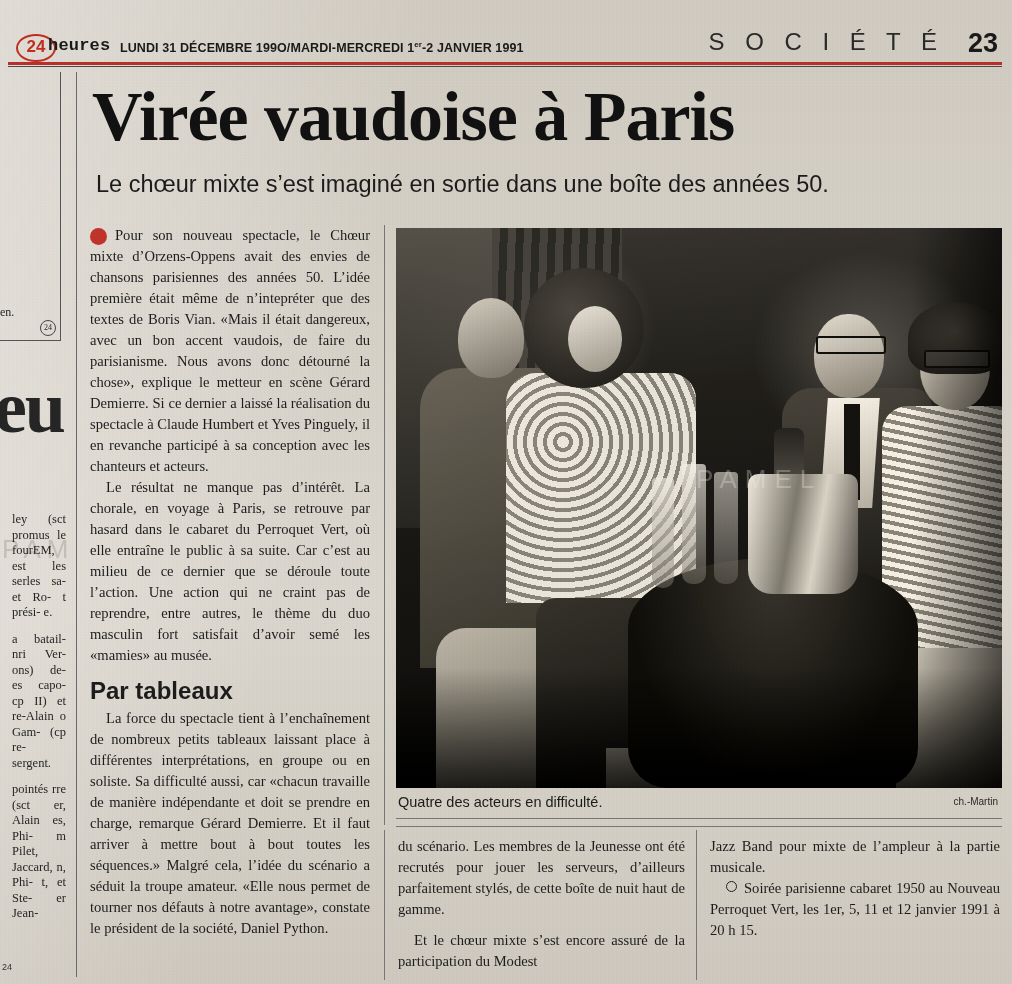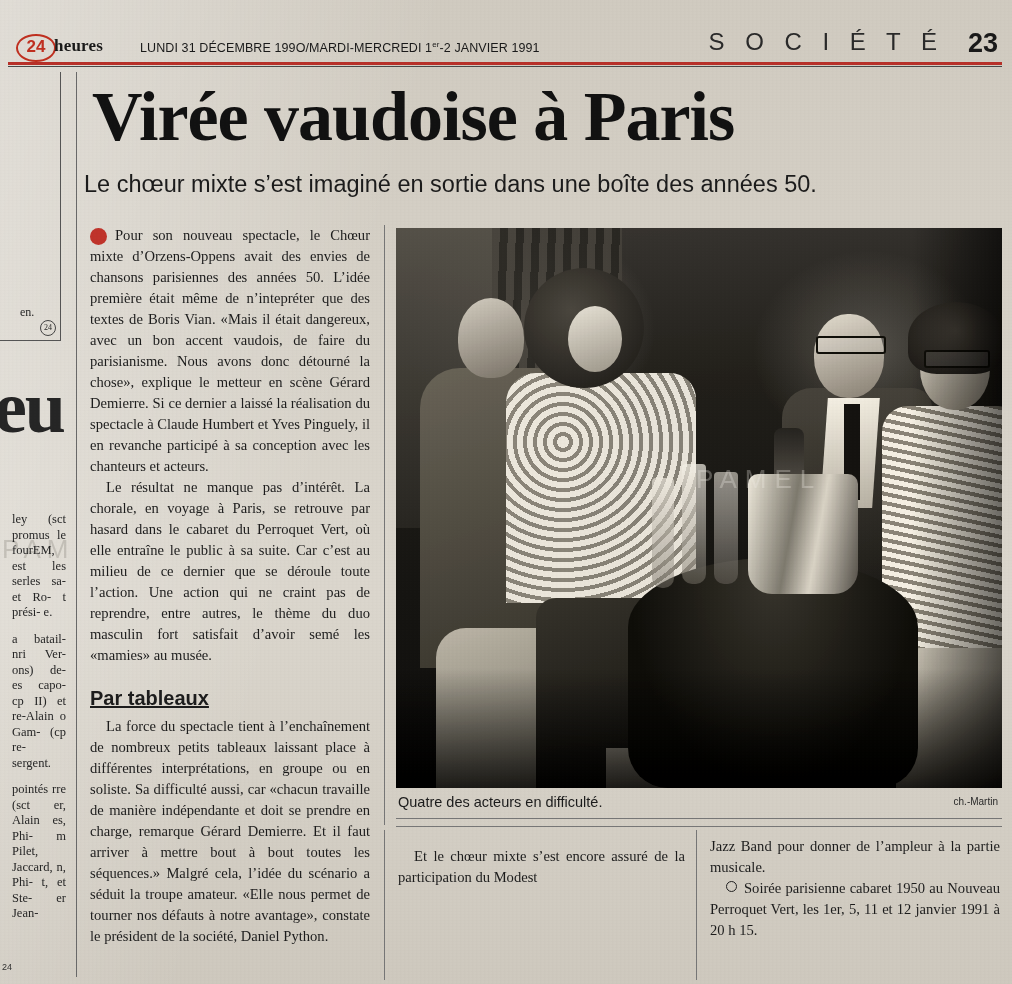--- a/index.html
+++ b/index.html
@@ -52,33 +52,33 @@
     color: #c03020;
     font-family: "Liberation Sans", sans-serif;
     font-weight: bold;
     font-size: 17px;
     line-height: 22px;
     text-align: center;
     background: transparent;
   }
   .logo-word {
     position: absolute;
-    left: 54px; top: 36px;
-    font-family: Liberation Serif, serif;
+    left: 48px; top: 36px;
+    font-family: Liberation Mono, monospace;
     font-weight: bold;
     font-size: 17px;
     letter-spacing: .2px;
     text-align: right;
   }
   .dateline {
     position: absolute;
-    left: 140px; top: 40px;
+    left: 120px; top: 40px;
     font-family: "Liberation Sans", sans-serif;
     font-size: 12.5px;
-    font-weight: normal;
+    font-weight: bold;
     letter-spacing: .1px;
   }
   .dateline sup { font-size: 8px; }
   .section-title {
     position: absolute;
     right: 68px; top: 28px;
     font-family: "Liberation Sans", sans-serif;
     font-size: 24px;
     letter-spacing: 7px;
     color: #2a2a2a;
@@ -117,21 +117,21 @@
   }
   .left-box {
     position: absolute;
     left: 0; top: 0;
     width: 60px; height: 268px;
     border-right: 1px solid #555;
     border-bottom: 1px solid #555;
   }
   .left-box .lbl {
     position: absolute;
-    left: 20px; bottom: 20px;
+    left: 0; bottom: 20px;
     font-size: 12px;
   }
   .left-box .circle-num {
     position: absolute;
     right: 4px; bottom: 4px;
     width: 14px; height: 14px;
     border: 1px solid #444;
     border-radius: 50%;
     font-size: 8px;
     text-align: center;
@@ -185,21 +185,21 @@
     width: 912px;
     font-family: Liberation Serif, serif;
     font-weight: bold;
     font-size: 70px;
     line-height: 78px;
     letter-spacing: -1px;
     color: #121212;
   }
   .subhead {
     position: absolute;
-    left: 84px; top: 170px;
+    left: 96px; top: 170px;
     width: 900px;
     font-family: "Liberation Sans", sans-serif;
     font-size: 23.5px;
     line-height: 28px;
     color: #1c1c1c;
   }
 
   
   .col {
     position: absolute;
@@ -219,23 +219,22 @@
   .bullet-dot {
     float: left;
     width: 17px; height: 17px;
     border-radius: 50%;
     background: #c0342b;
     margin: 3px 8px 0 0;
   }
   .subhead2 {
     font-family: "Liberation Sans", sans-serif;
     font-weight: bold;
-    font-size: 20px;
-    margin: 22px 0 7px 0;
-    text-decoration: underline;
+    font-size: 24px;
+    margin: 14px 0 7px 0;
   }
   .col-bottom-1 {
     left: 398px; top: 836px;
     width: 287px;
     height: 146px;
   }
   .col-bottom-2 {
     left: 710px; top: 836px;
     width: 290px;
     height: 146px;
@@ -563,26 +562,27 @@
       <div class="ph p-shadow-bottom"></div>
       <div class="photo-wm">PAMEL</div>
     </div>
   </div>
   <div class="caption">Quatre des acteurs en difficulté.</div>
   <div class="credit">ch.-Martin</div>
   <div class="rule-caption"></div>
   <div class="rule-bottomsep"></div>
 
   <div class="col col-bottom-1">
+    <p class="first">du scénario. Les membres de la Jeunesse ont été recrutés pour jouer les serveurs, d’ailleurs parfaitement stylés, de cette boîte de nuit haut de gamme.</p>
     <p style="margin-top:10px">Et le chœur mixte s’est encore assuré de la participation du Modest</p>
   </div>
   <div class="vrule2"></div>
 
   <div class="col col-bottom-2">
-    <p class="first">Jazz Band pour donner de l’ampleur à la partie musicale.</p>
+    <p class="first">Jazz Band pour mixte de l’ampleur à la partie musicale.</p>
     <p class="info-item">
       <span class="circ"></span><span>Soirée parisienne cabaret 1950 au Nouveau Perroquet Vert, les 1er, 5, 11 et 12 janvier 1991 à 20 h 15.</span>
     </p>
   </div>
   <div class="vrule3"></div>
 
   <div class="grain"></div>
 </div>
 
 </body></html>

